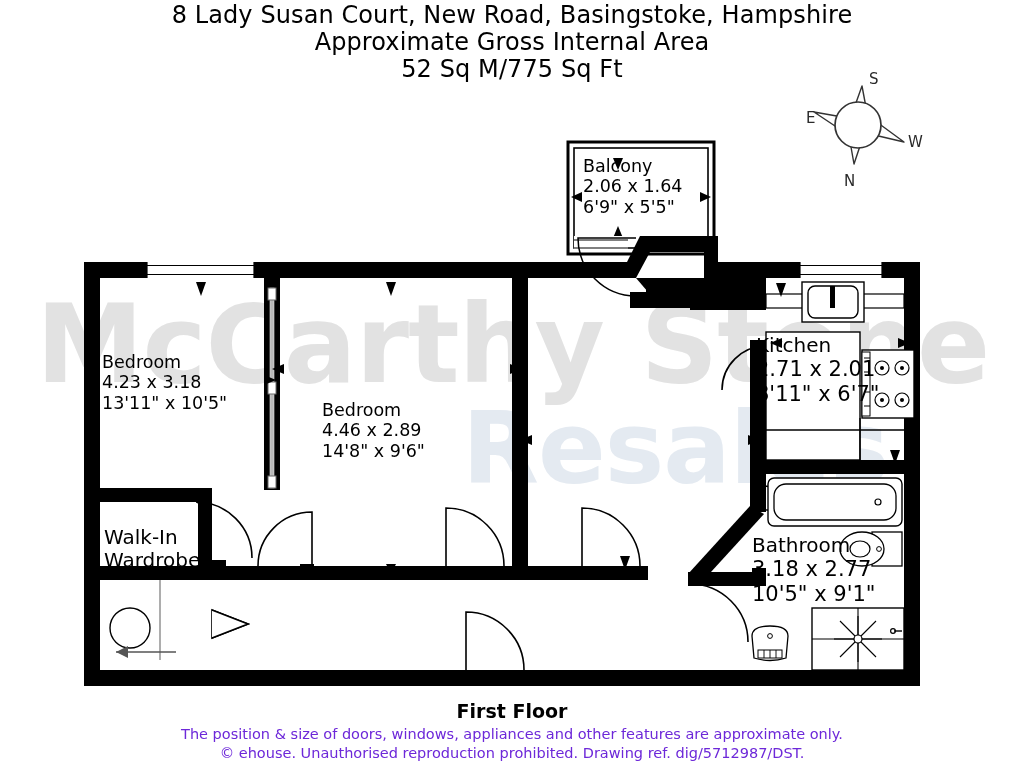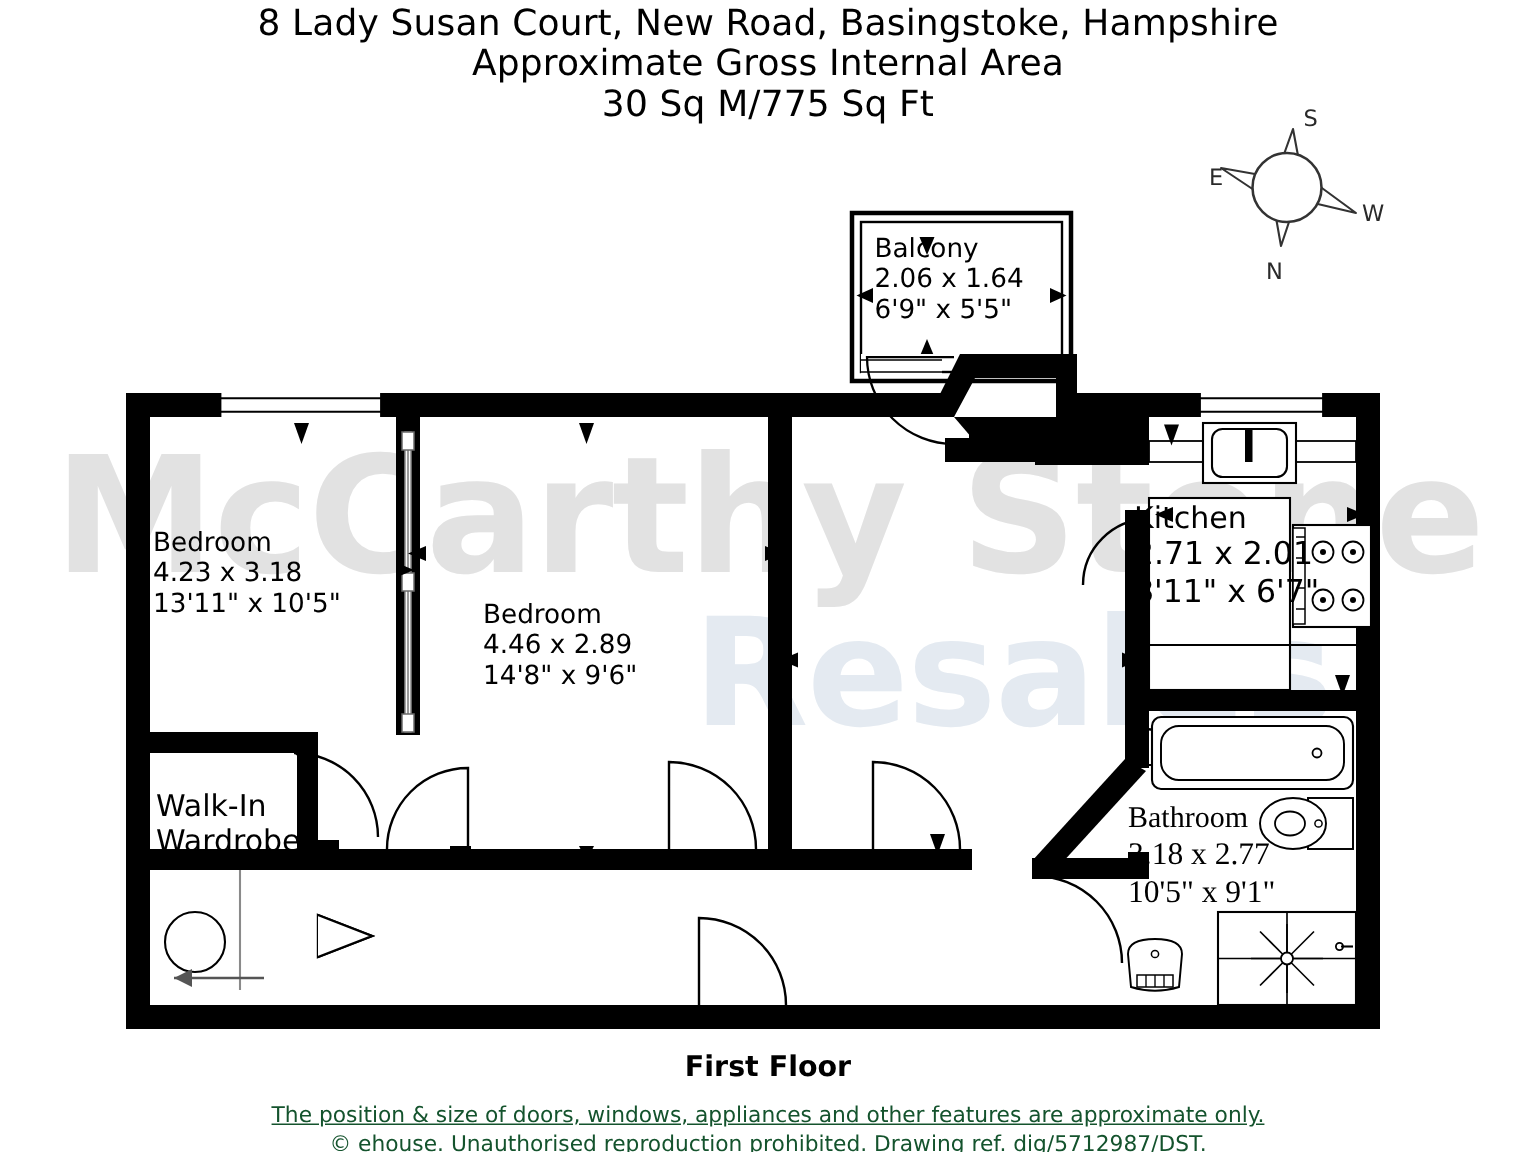--- a/index.html
+++ b/index.html
@@ -43,27 +43,26 @@
     position: absolute;
     left: 0;
     top: 700px;
     width: 1024px;
     text-align: center;
   }
   .footer-title {
     font-size: 19px;
     font-weight: bold;
     color: #000;
-    margin-bottom: 13px;
+    margin-bottom: 3px;
   }
   .footer-note {
     font-size: 14.5px;
-    color: #14532d;
+    color: #6d28d9;
     line-height: 1.32;
-    text-decoration: underline;
   }
 
   
   .watermark {
     position: absolute;
     font-weight: bold;
     white-space: nowrap;
     pointer-events: none;
     z-index: 1;
   }
@@ -111,21 +110,21 @@
   }
 </style>
 </head>
 <body>
 
 <div id="stage">
 
   <div class="title-block">
     <div class="title-line">8 Lady Susan Court, New Road, Basingstoke, Hampshire</div>
     <div class="title-line">Approximate Gross Internal Area</div>
-    <div class="title-line">30 Sq M/775 Sq Ft</div>
+    <div class="title-line">52 Sq M/775 Sq Ft</div>
   </div>
 
   <div class="watermark wm-1">McCarthy Stone</div>
   <div class="watermark wm-2">Resales</div>
 
   <svg id="plan" width="1024" height="768" viewBox="0 0 1024 768">
 
     <defs>
       
     </defs>
@@ -394,21 +393,21 @@
     <div class="rdim">14'8" x 9'6"</div>
   </div>
 
 
   <div class="lbl small" style="left:756px; top:334px; width:112px;">
     <div class="rname">Kitchen</div>
     <div class="rdim">2.71 x 2.01</div>
     <div class="rdim">8'11" x 6'7"</div>
   </div>
 
-  <div class="lbl small" style="left:752px; top:534px; width:124px;font-family:Liberation Serif, serif;">
+  <div class="lbl small" style="left:752px; top:534px; width:124px;">
     <div class="rname">Bathroom</div>
     <div class="rdim">3.18 x 2.77</div>
     <div class="rdim">10'5" x 9'1"</div>
   </div>
 
   <div class="lbl small" style="left:104px; top:526px; width:108px;">
     <div class="rname">Walk-In</div>
     <div class="rname">Wardrobe</div>
   </div>
 

